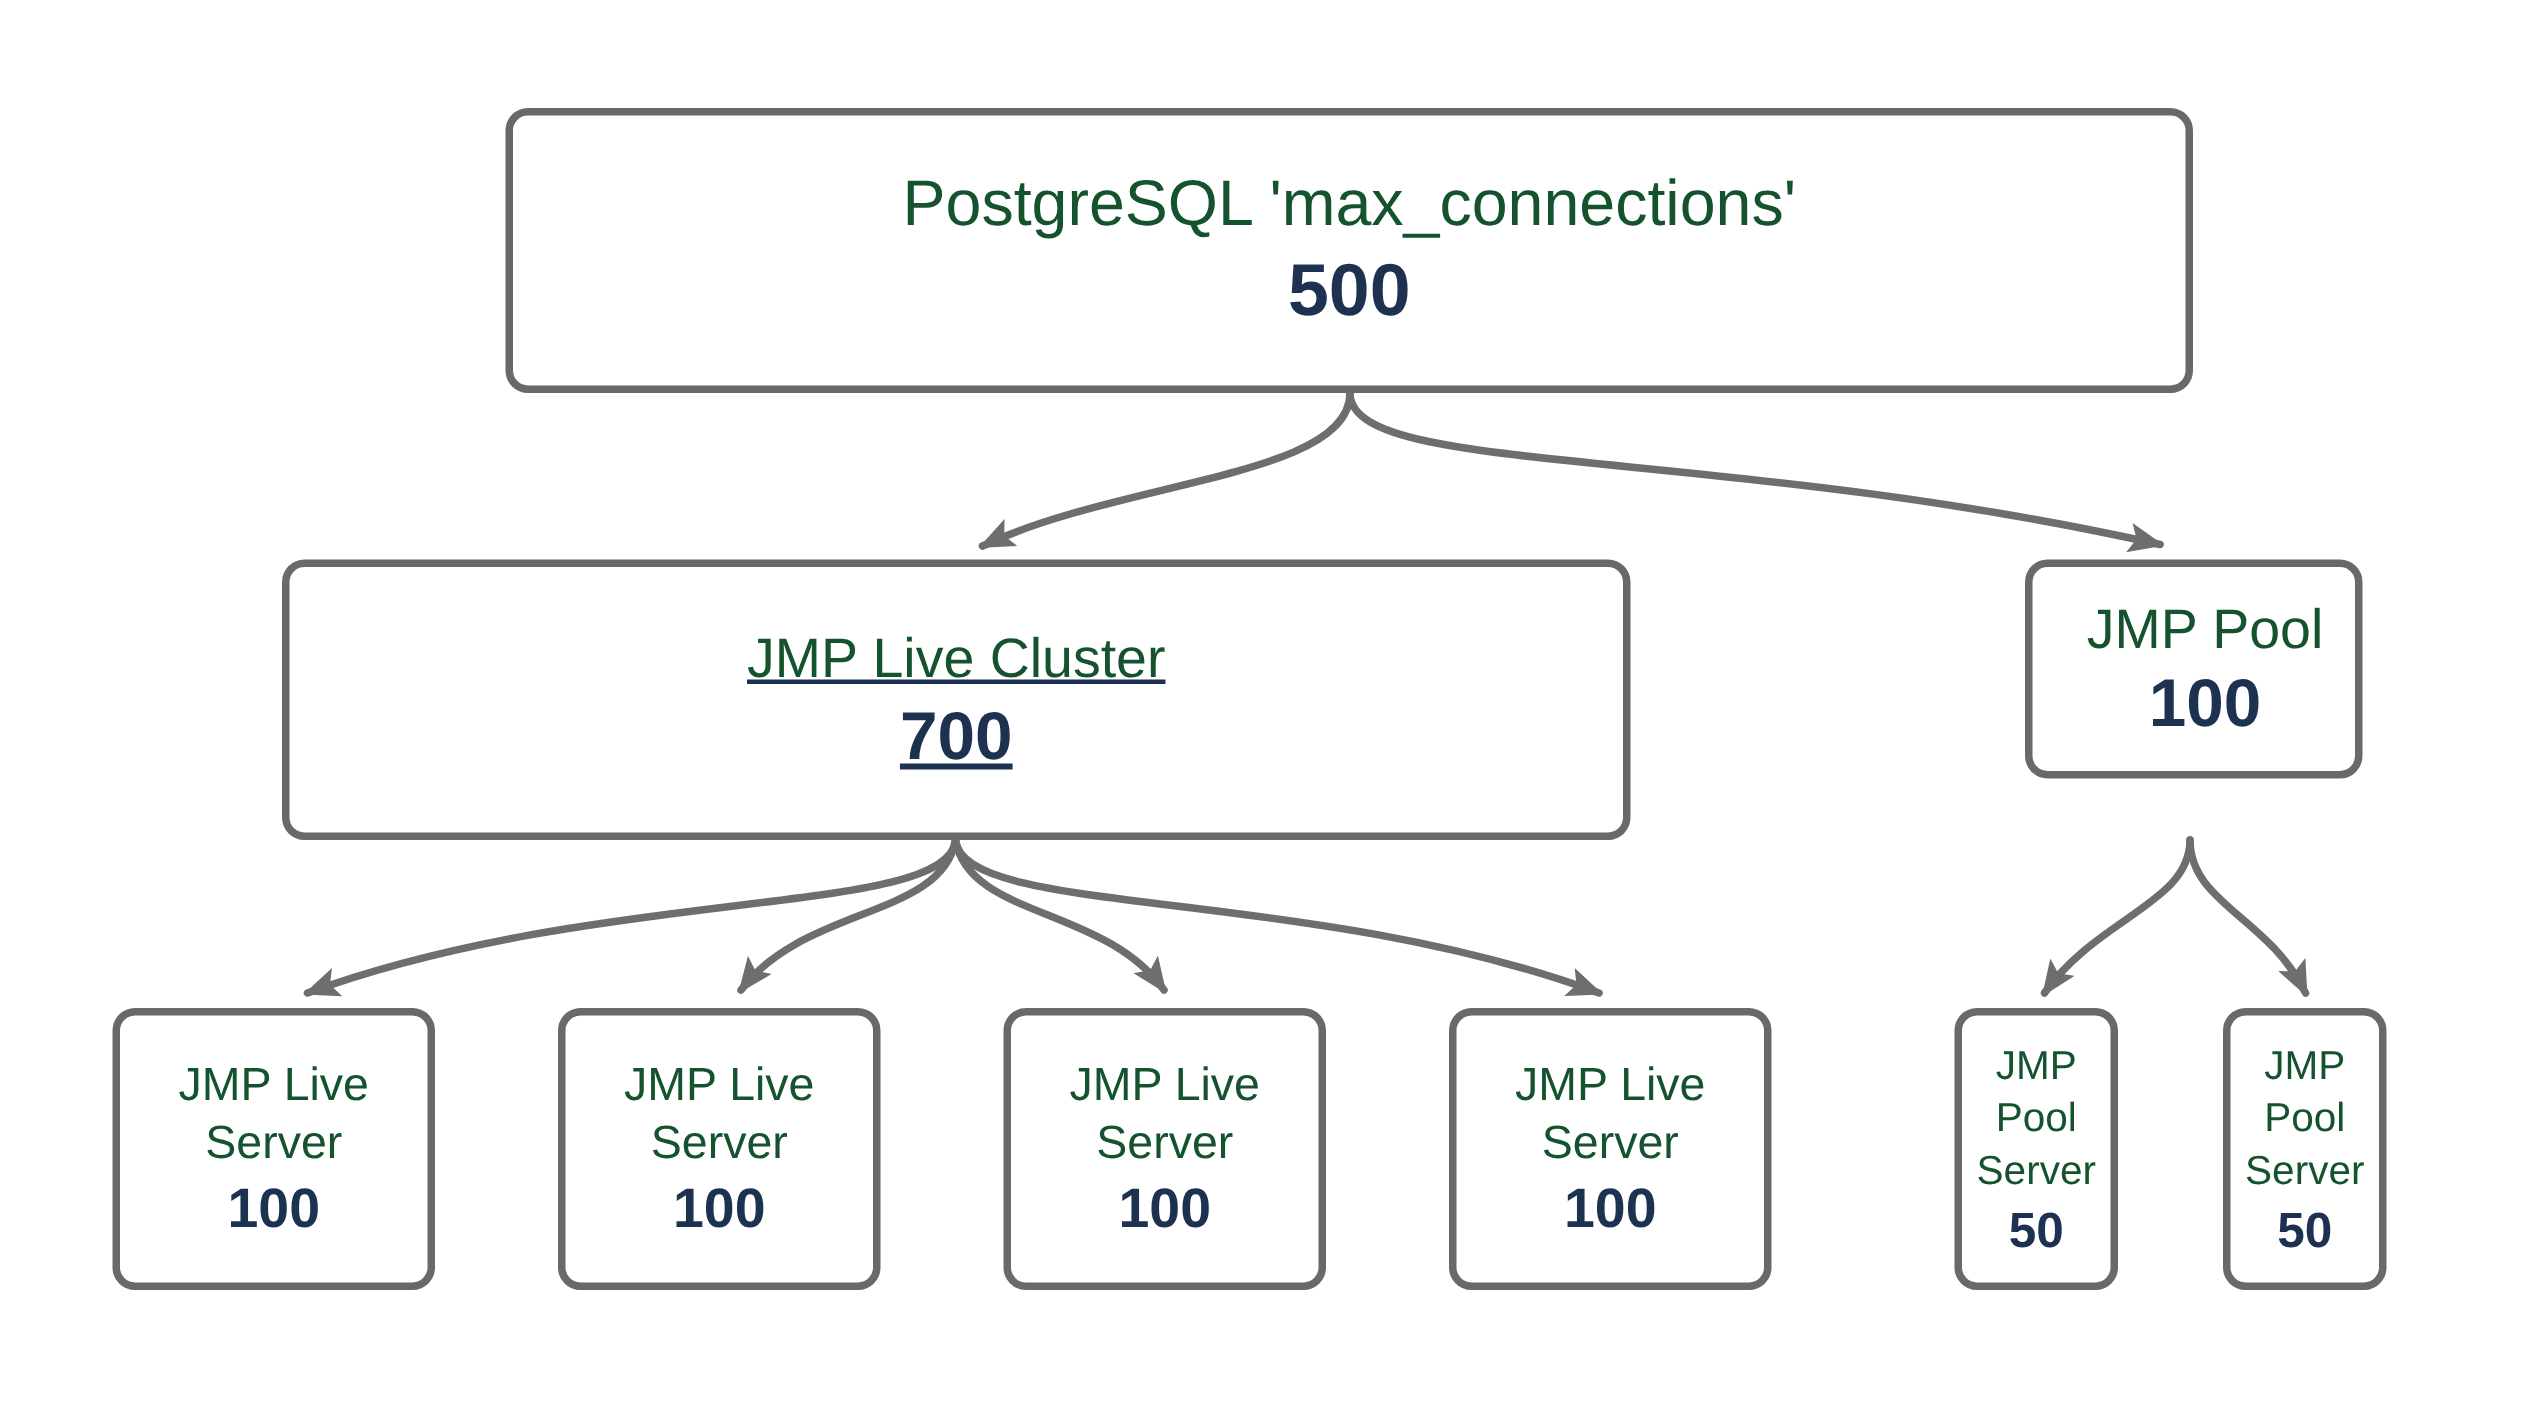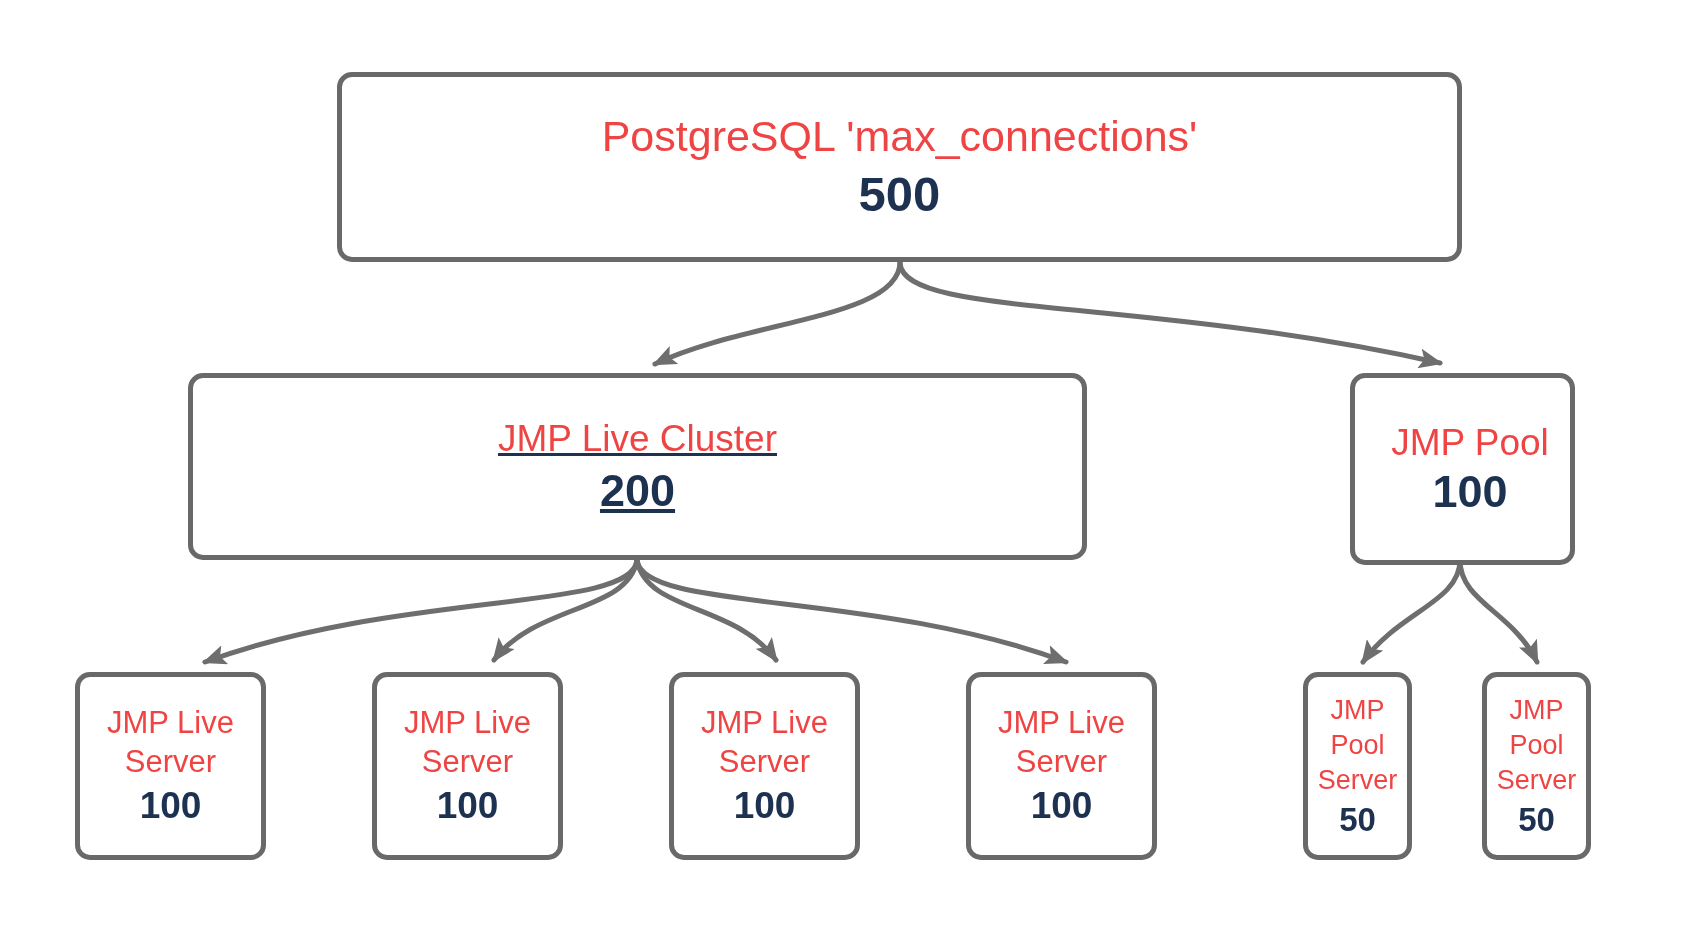--- a/index.html
+++ b/index.html
@@ -28,36 +28,36 @@
     border: 5px solid #696969;
     border-radius: 15px;
     background: #ffffff;
     display: flex;
     flex-direction: column;
     align-items: center;
     justify-content: center;
     text-align: center;
     color: #1d3150;
   }
-  .node .label { color: #ef4444; }
+  .node .label { color: #14532d; }
   .node .value { color: #1d3150; font-weight: 700; }
 
   
   .node-root { left: 337px; top: 72px; width: 1125px; height: 190px; gap: 6px; }
   .node-root .label { font-size: 43px; line-height: 1.15; }
   .node-root .value { font-size: 49px; line-height: 1.1; }
 
   
   .node-cluster { left: 188px; top: 373px; width: 899px; height: 187px; gap: 5px; text-decoration: underline; }
-  .node-pool    { left: 1350px; top: 373px; width: 225px; height: 192px; gap: 2px; padding-left: 15px; }
+  .node-pool    { left: 1350px; top: 373px; width: 225px; height: 146px; gap: 2px; padding-left: 15px; }
   .node-cluster .label, .node-pool .label { font-size: 37px; line-height: 1.15; }
   .node-cluster .value, .node-pool .value { font-size: 45px; line-height: 1.1; }
 
   
-  .node-ls { top: 672px; width: 191px; height: 188px; padding: 0 18px; gap: 3px; }
+  .node-ls { top: 672px; width: 215px; height: 188px; padding: 0 18px; gap: 3px; }
   .node-ls .label { font-size: 31px; line-height: 1.25; }
   .node-ls .value { font-size: 37px; line-height: 1.15; }
   .node-ls1 { left: 75px; }
   .node-ls2 { left: 372px; }
   .node-ls3 { left: 669px; }
   .node-ls4 { left: 966px; }
 
   
   .node-ps { top: 672px; width: 109px; height: 188px; padding: 0 6px; gap: 4px; }
   .node-ps .label { font-size: 27px; line-height: 1.3; }
@@ -88,21 +88,21 @@
     </g>
   </svg>
 
   <div class="node node-root">
     <div class="label">PostgreSQL 'max_connections'</div>
     <div class="value">500</div>
   </div>
 
   <div class="node node-cluster">
     <div class="label">JMP Live Cluster</div>
-    <div class="value">200</div>
+    <div class="value">700</div>
   </div>
 
   <div class="node node-pool">
     <div class="label">JMP Pool</div>
     <div class="value">100</div>
   </div>
 
   <div class="node node-ls node-ls1">
     <div class="label">JMP Live Server</div>
     <div class="value">100</div>

